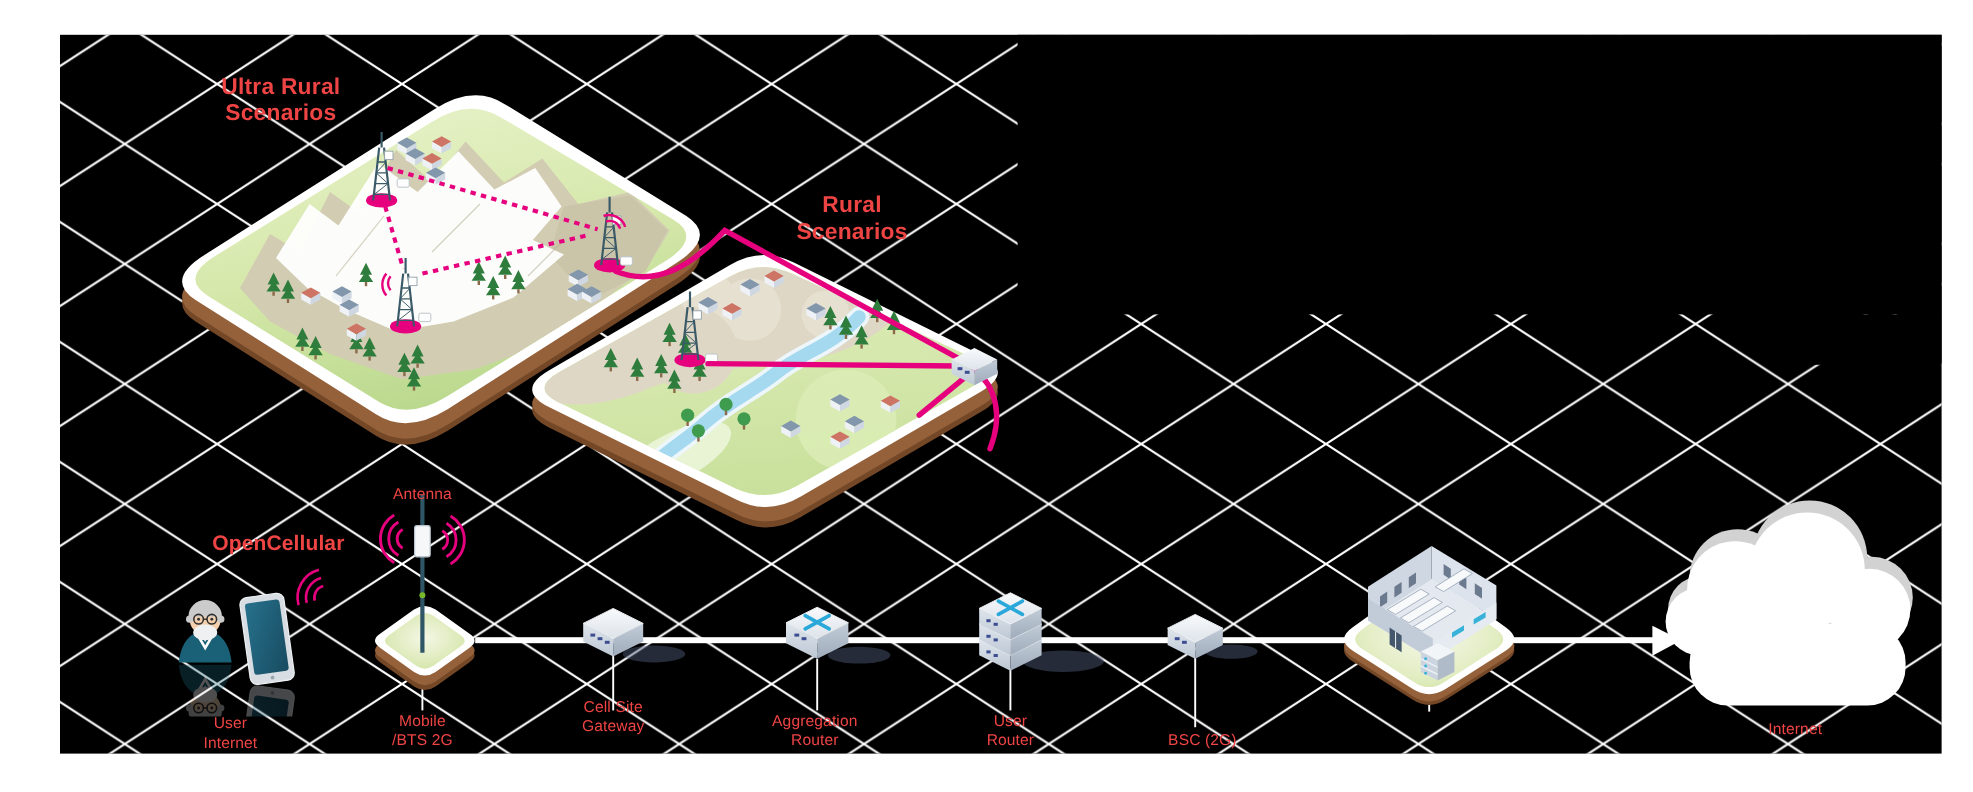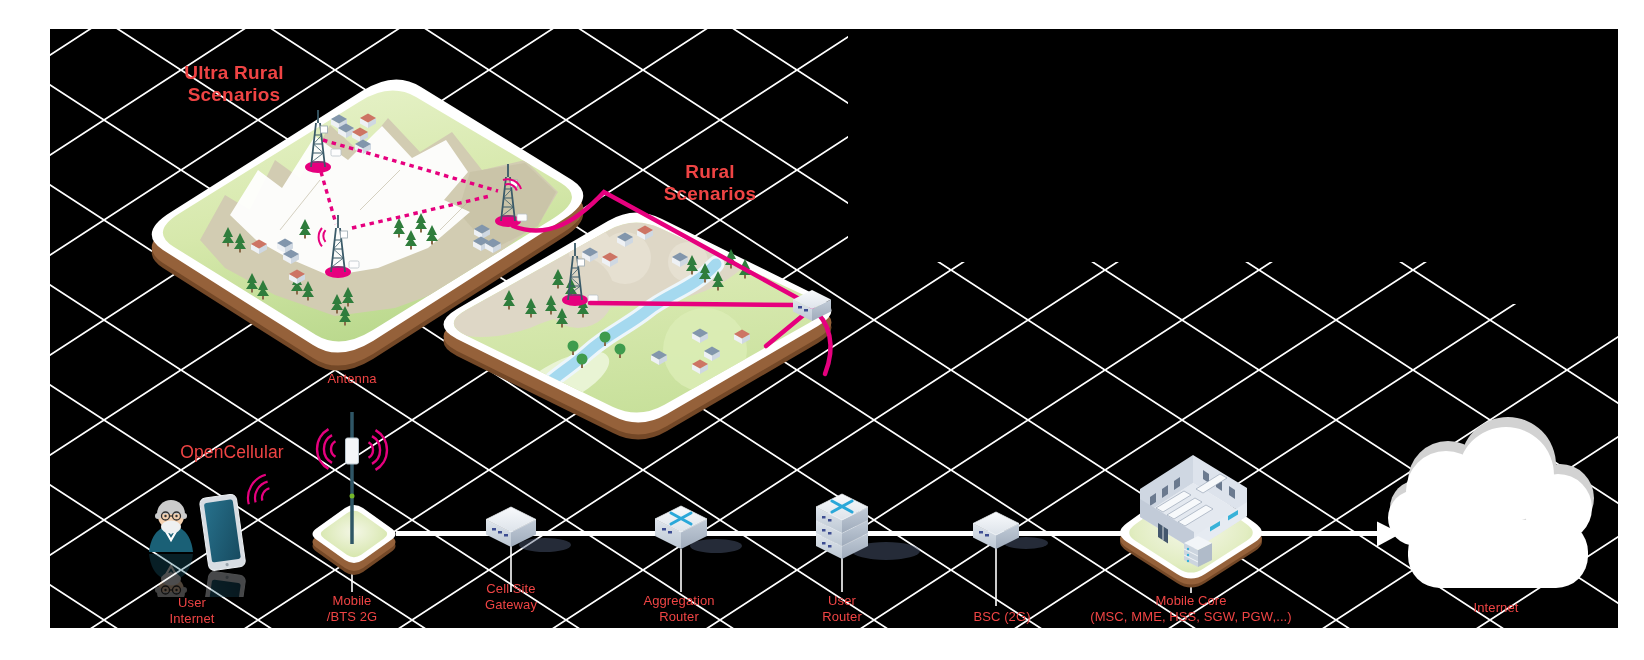--- a/index.html
+++ b/index.html
@@ -3,21 +3,21 @@
 <meta charset="utf-8">
 <style>
   html,body{margin:0;padding:0;background:#ffffff;}
   .stage{position:relative;width:1644px;height:660px;background:#ffffff;overflow:hidden;
          font-family:"Liberation Sans",sans-serif;}
   .stage svg{position:absolute;left:0;top:0;}
   .lbl{position:absolute;transform:translateX(-50%);text-align:center;color:#ef4444;
        font-size:13px;line-height:15.5px;letter-spacing:.1px;white-space:nowrap;}
   .lbl span{display:block;}
   .t{font-size:19px;line-height:21.5px;font-weight:600;letter-spacing:.2px;}
-  .oc{font-size:17.5px;font-weight:400;}
+  .oc{font-size:17.5px;font-weight:700;}
 </style>
 </head>
 <body>
 
 <div class="stage">
 <svg width="1644" height="660" viewBox="0 0 1644 660">
   <defs>
     <pattern id="grid" width="154" height="100" patternUnits="userSpaceOnUse" patternTransform="translate(27,70)">
       <path d="M0,0 L154,100 M0,100 L154,0" stroke="#ffffff" stroke-width="1.8" fill="none"></path>
     </pattern>
@@ -401,21 +401,21 @@
 
   <div class="lbl t" style="left:234px;top:62px">
       <span>Ultra Rural</span>
       <span>Scenarios</span>
     </div>
   <div class="lbl t" style="left:710px;top:161px">
       <span>Rural</span>
       <span>Scenarios</span>
     </div>
   <div class="lbl oc" style="left:232px;top:445px">OpenCellular</div>
-  <div class="lbl" style="left:352px;top:371px">Antenna</div>
+  <div class="lbl" style="left:352px;top:404px">Antenna</div>
   <div class="lbl" style="left:192px;top:595px">
       <span>User</span>
       <span>Internet</span>
     </div>
   <div class="lbl" style="left:352px;top:593px">
       <span>Mobile</span>
       <span>/BTS 2G</span>
     </div>
   <div class="lbl" style="left:511px;top:581px">
       <span>Cell Site</span>
@@ -423,18 +423,14 @@
     </div>
   <div class="lbl" style="left:679px;top:593px">
       <span>Aggregation</span>
       <span>Router</span>
     </div>
   <div class="lbl" style="left:842px;top:593px">
       <span>User</span>
       <span>Router</span>
     </div>
   <div class="lbl" style="left:1002px;top:609px">BSC (2G)</div>
-  <div class="lbl" style="left:1191px;top:593px">
-      <span>Mobile Core</span>
-      <span>(MSC, MME, HSS, SGW, PGW,...)</span>
-    </div>
   <div class="lbl" style="left:1496px;top:600px">Internet</div>
 </div>
 
 </body></html>

